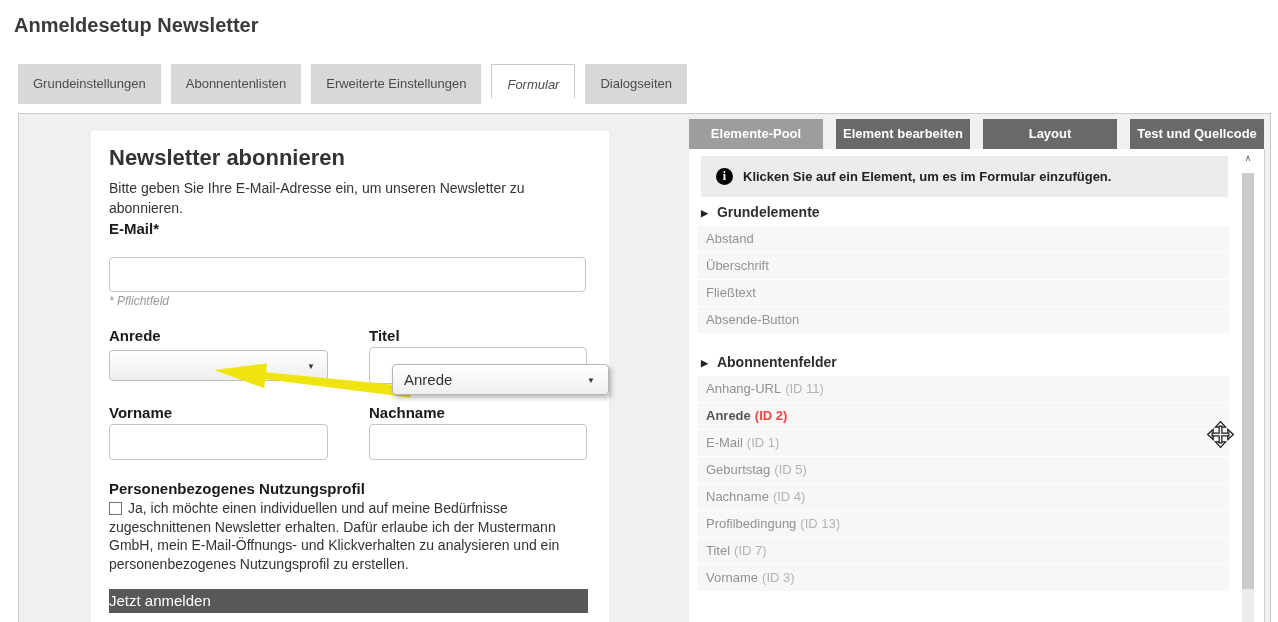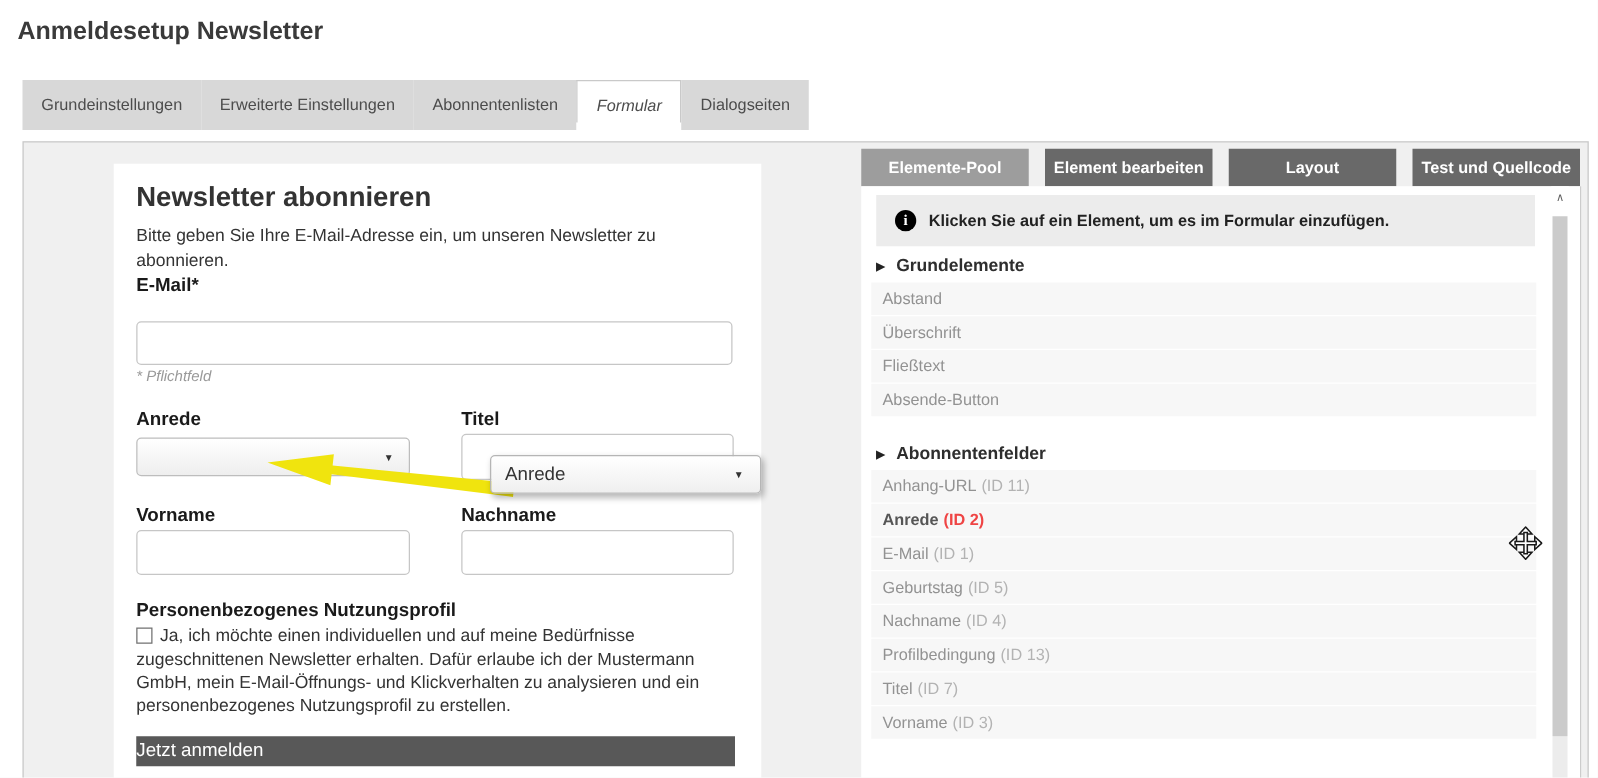--- a/index.html
+++ b/index.html
@@ -4,21 +4,21 @@
 <style>
   * { margin:0; padding:0; box-sizing:border-box; }
   html,body { width:1278px; height:622px; overflow:hidden; background:#fff;
               font-family:"Liberation Sans", sans-serif; }
   body { position:relative; }
 
   
   .page-title { position:absolute; left:14px; top:14px; font-size:20px; font-weight:bold; color:#3a3a3a; }
 
   
-  .main-tabs { position:absolute; left:18px; top:64px; display:flex; gap:0; z-index:4; }
+  .main-tabs { position:absolute; left:18px; top:64px; display:flex; gap:10px; z-index:4; }
   .main-tab { background:#d8d8d8; color:#4c4c4c; font-size:13px; padding:0 15px; height:40px;
               line-height:40px; white-space:nowrap; cursor:default; }
   .main-tab.active { background:#fff; border:1px solid #c9c9c9; border-bottom:none; height:34px;font-style:italic; }
 
   
   .workspace { position:absolute; left:18px; top:113px; width:1253px; height:520px;
                background:#f0f0f0; border:1px solid #c9c9c9; }
 
   
   .preview-card { position:absolute; left:72px; top:17px; width:518px; height:505px; background:#fff; }
@@ -75,22 +75,22 @@
 
   .move-cursor { position:absolute; left:518px; top:272px; z-index:8; }
 </style>
 </head>
 <body>
 
 <div class="page-title">Anmeldesetup Newsletter</div>
 
 <div class="main-tabs">
   <div class="main-tab">Grundeinstellungen</div>
+  <div class="main-tab">Abonnentenlisten</div>
   <div class="main-tab">Erweiterte Einstellungen</div>
-  <div class="main-tab">Abonnentenlisten</div>
   <div class="main-tab active">Formular</div>
   <div class="main-tab">Dialogseiten</div>
 </div>
 
 <div class="workspace">
 
   <div class="preview-card">
     <div class="pv-heading">Newsletter abonnieren</div>
     <div class="pv-intro">Bitte geben Sie Ihre E-Mail-Adresse ein, um unseren Newsletter zu abonnieren.</div>
 

